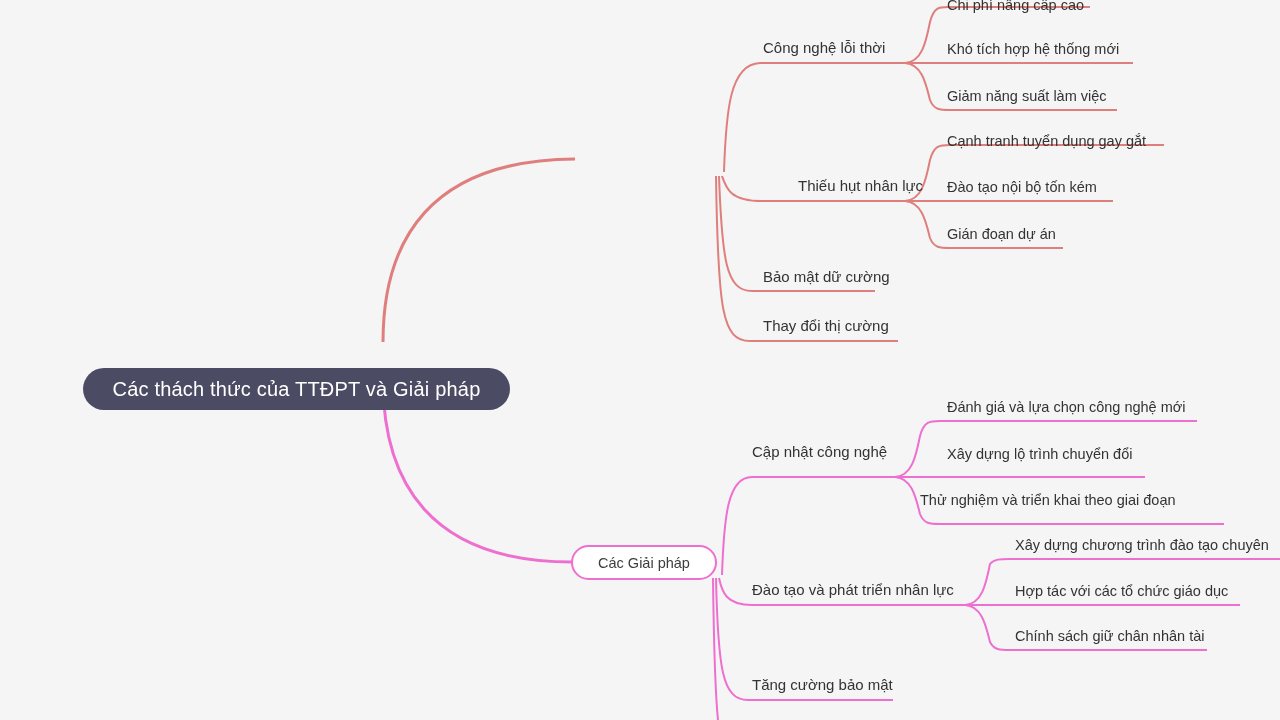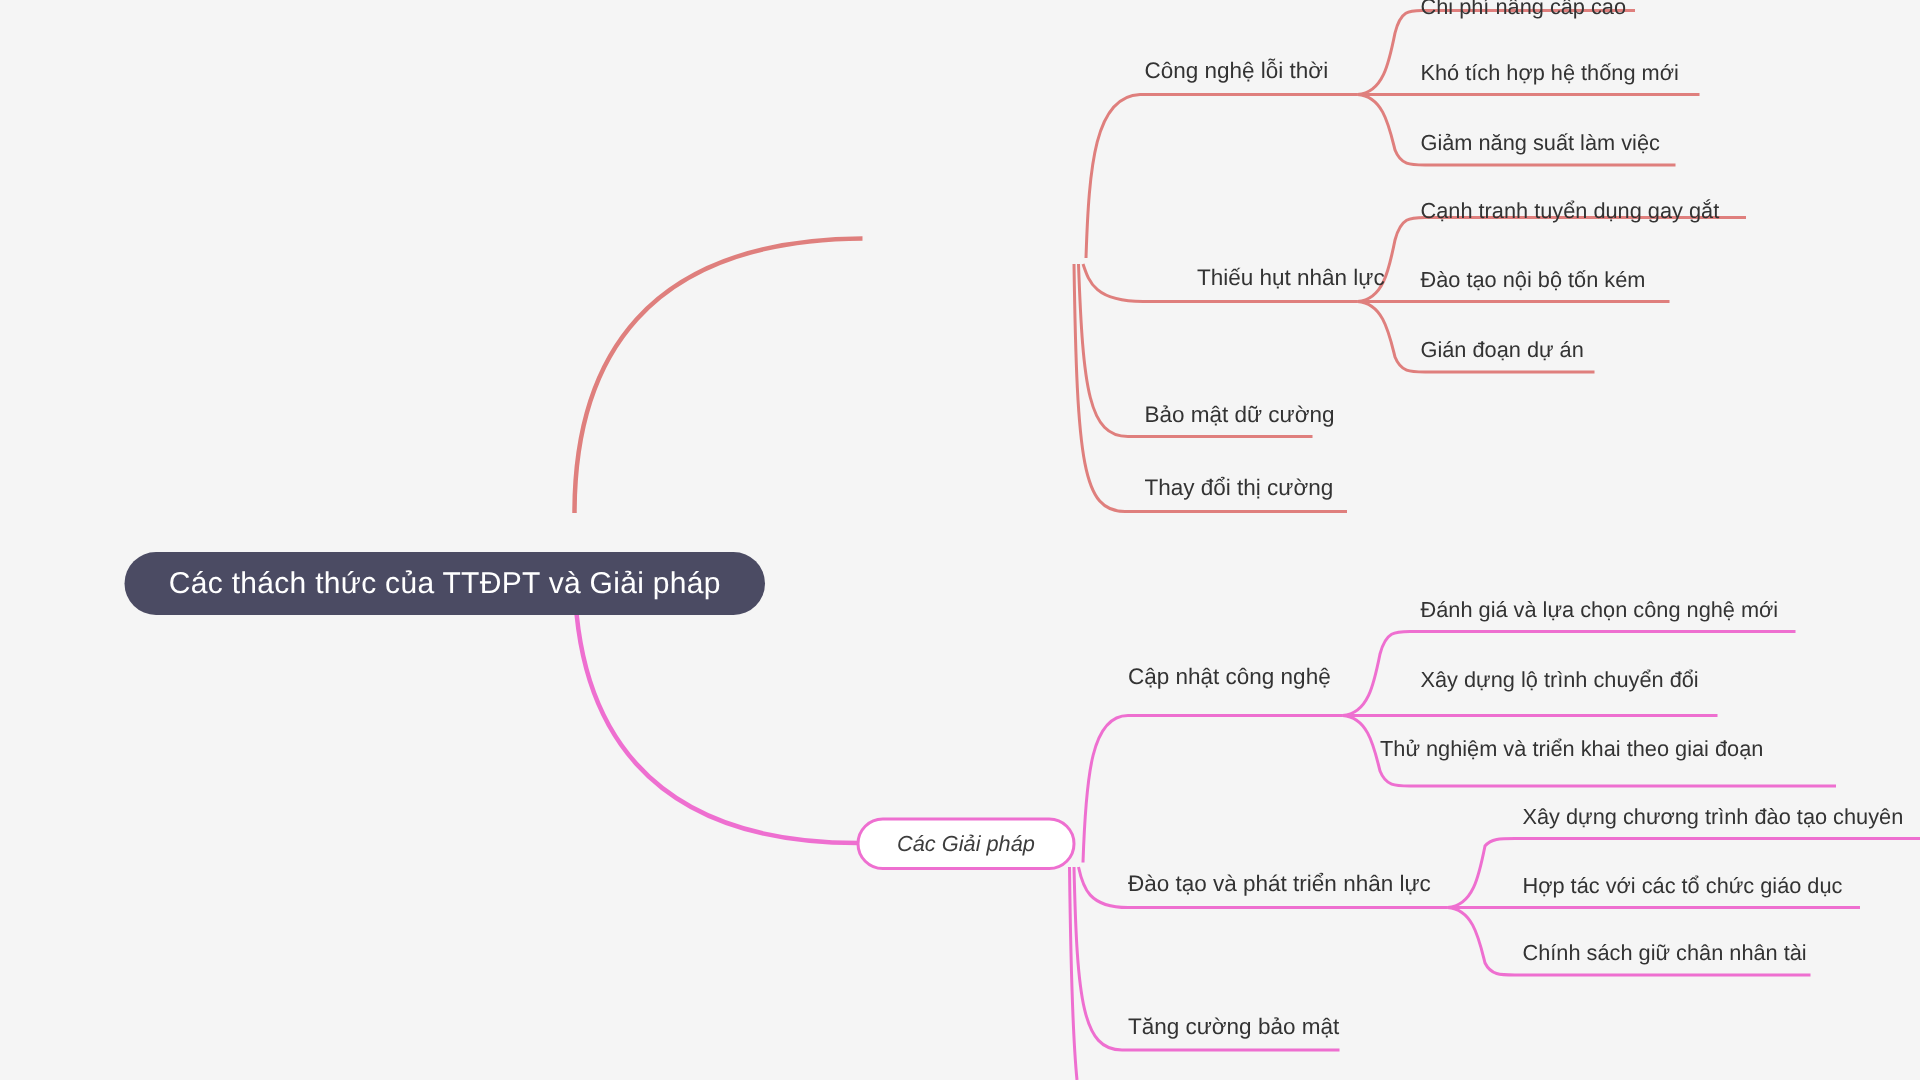--- a/index.html
+++ b/index.html
@@ -46,21 +46,21 @@
     justify-content: center;
     background: #ffffff;
     border-radius: 100px;
     font-size: 14.5px;
     color: #3d3d3d;
     white-space: nowrap;
     box-sizing: border-box;
     padding: 0 20px;
   }
   .node-branch.challenges { border: 2px solid #df7f7d; }
-  .node-branch.solutions  { border: 2px solid #ee6fd0; font-style: italic; }
+  .node-branch.solutions  { border: 2px solid #ee6fd0; }
 
   .leaf {
     position: absolute;
     font-size: 14.5px;
     color: #333333;
     white-space: nowrap;
     line-height: 1;
   }
   .leaf.l2 { font-size: 15px; }
   .leaf.l3 { font-size: 14.5px; }

